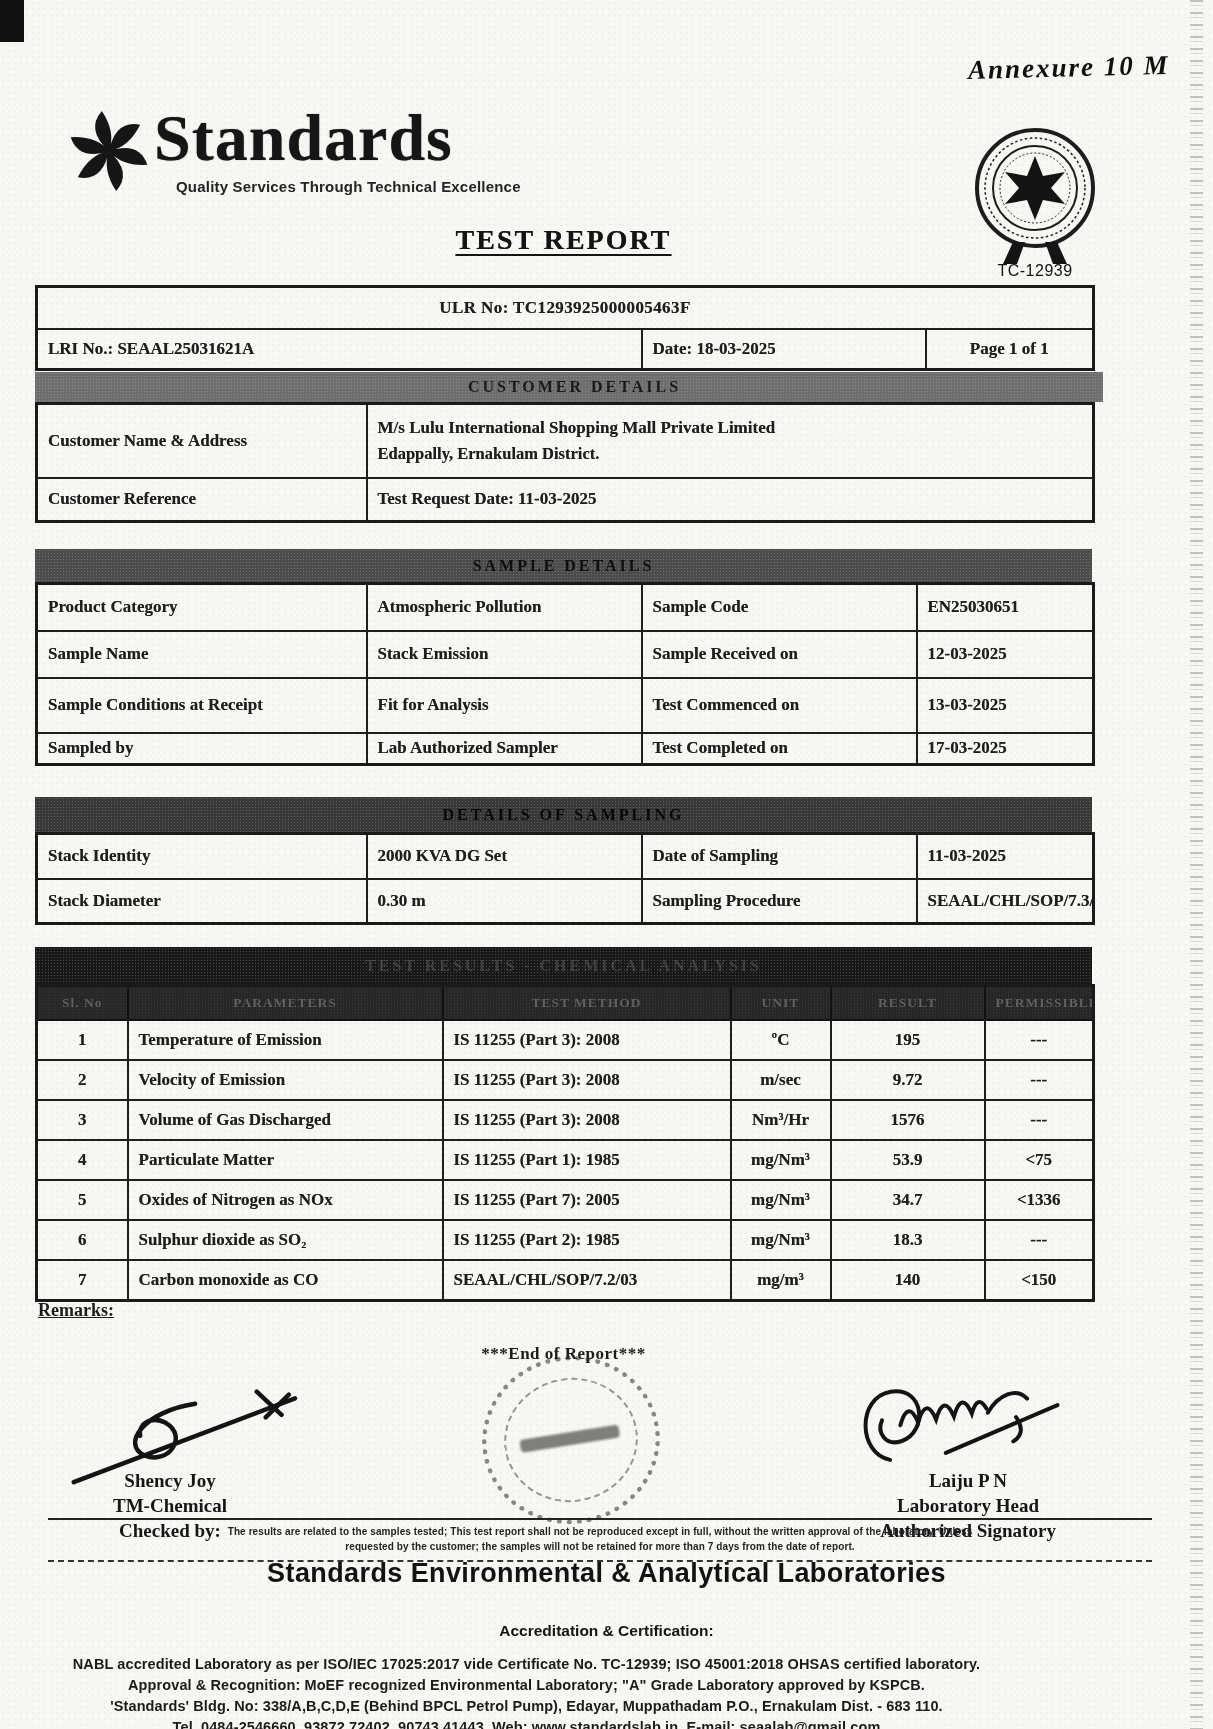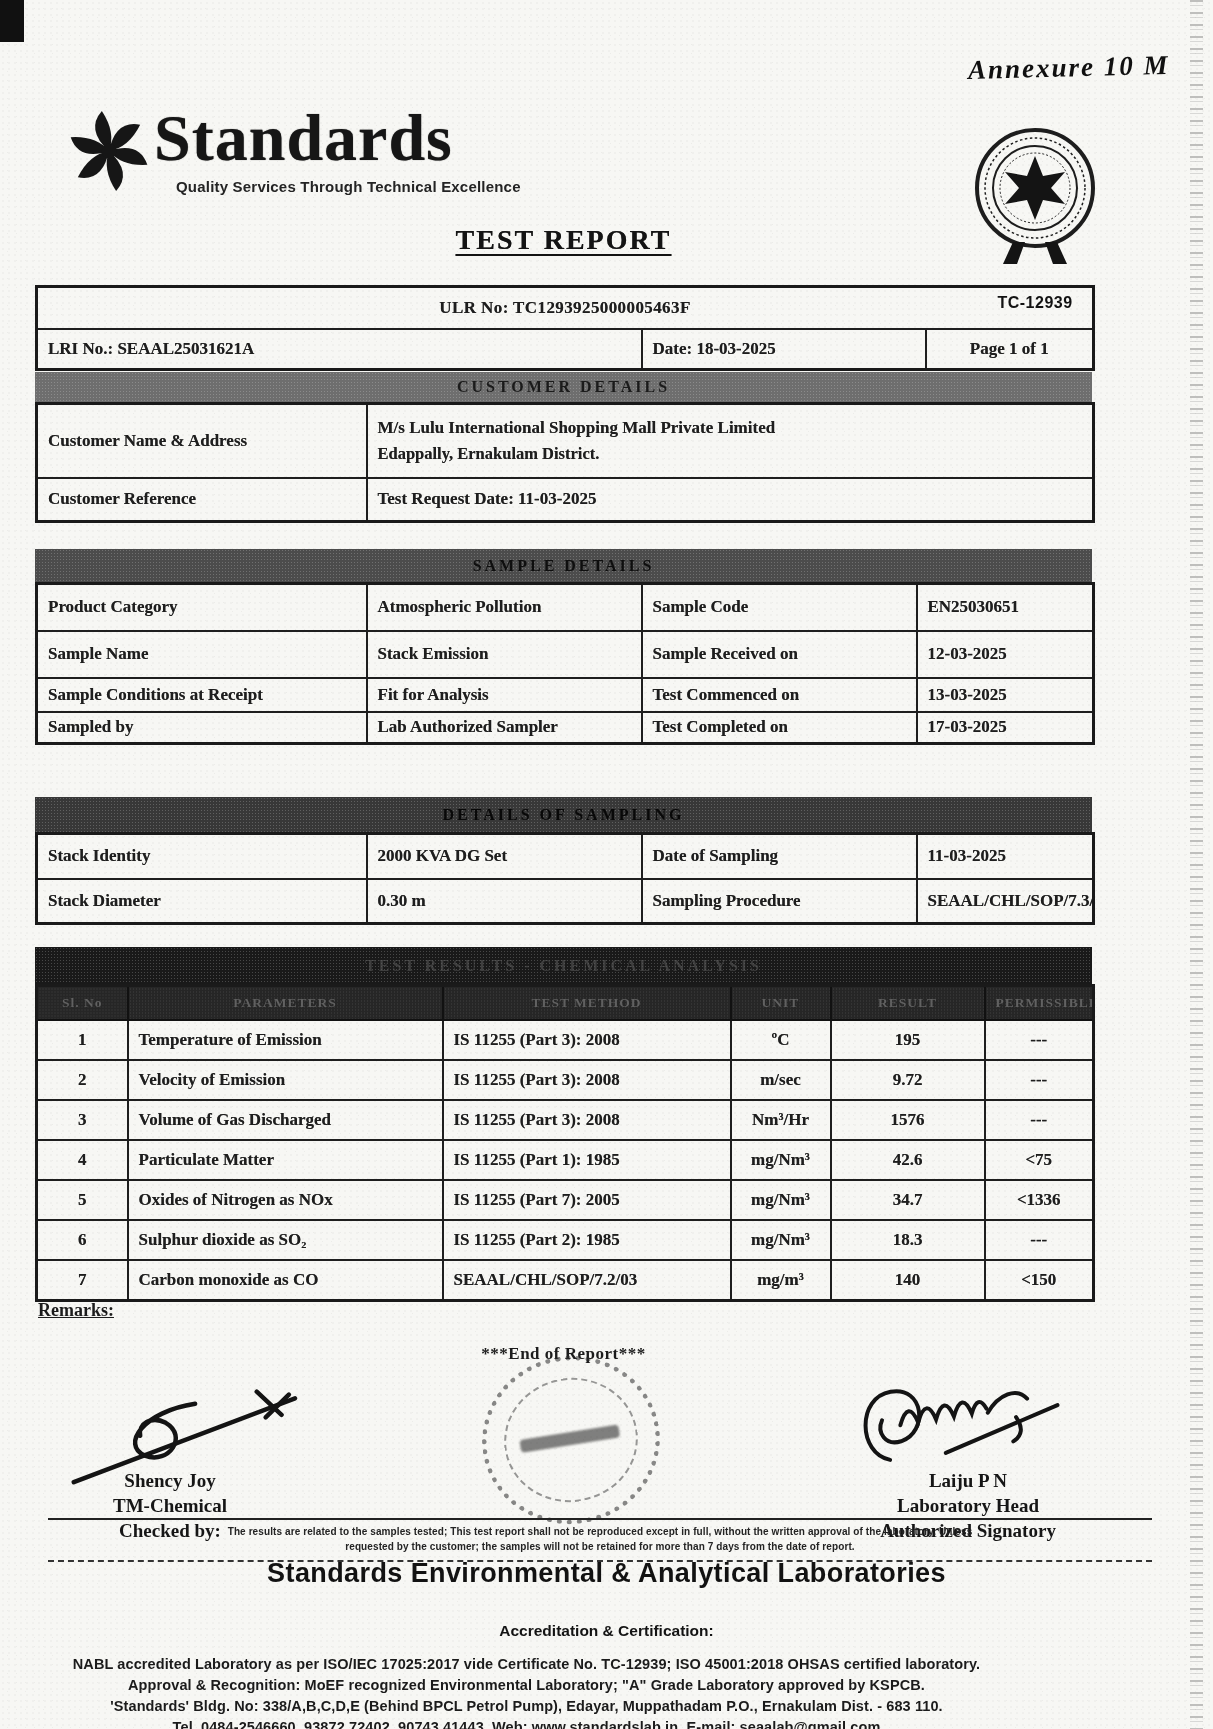--- a/index.html
+++ b/index.html
@@ -21,22 +21,22 @@
   .corner-mark{position:absolute;left:0;top:0;width:24px;height:42px;background:#111;}
   
   .annexure{left:968px;top:52px;width:230px;font-size:27px;font-weight:700;font-style:italic;
     transform:rotate(-1.5deg);letter-spacing:2px;color:#101010;}
   .logo-icon{left:68px;top:110px;width:82px;height:82px;}
   .logo-word{left:154px;top:100px;font-size:66px;font-weight:700;letter-spacing:1px;color:#161616;
     text-shadow:0 0 1px rgba(0,0,0,.6);}
   .logo-tagline{left:176px;top:178px;font-size:15px;font-weight:700;
     font-family:"Liberation Sans",sans-serif;color:#242424;letter-spacing:.2px;}
   .nabl-seal{left:973px;top:126px;width:124px;height:140px;}
-  .seal-caption{left:973px;top:262px;width:124px;text-align:center;font-size:16px;font-weight:700;
-    font-family:"Liberation Sans",sans-serif;color:#121212;letter-spacing:.5px;margin-top:32px;}
+  .seal-caption{left:973px;top:262px;width:124px;text-align:center;font-size:16px;font-weight:400;
+    font-family:"Liberation Sans",sans-serif;color:#121212;letter-spacing:.5px;}
   .report-title{left:35px;top:224px;width:1057px;text-align:center;font-size:28px;font-weight:700;
     letter-spacing:2px;text-decoration:underline;text-underline-offset:5px;color:#141414;
     text-shadow:0 0 .6px rgba(0,0,0,.7);}
   
   table{border-collapse:collapse;table-layout:fixed;}
   .doc-table{position:absolute;left:35px;width:1057px;border:3px solid #1a1a1a;}
   .doc-table td, .doc-table th{border:2px solid #1e1e1e;padding:2px 10px;vertical-align:middle;
     font-size:17px;font-weight:700;color:#1e1e1e;text-shadow:0 0 .5px rgba(0,0,0,.55);
     overflow:hidden;white-space:nowrap;}
   .center{text-align:center;}
@@ -131,21 +131,21 @@
           <td colspan="3" class="center ulr-cell">ULR No: TC1293925000005463F</td>
         </tr>
     <tr style="height:40px;">
       <td>LRI No.: SEAAL25031621A</td>
       <td>Date: 18-03-2025</td>
       <td class="center">Page 1 of 1</td>
     </tr>
   </tbody>
     </table>
 
-  <div class="band band1" style="top:372px;height:30px;">CUSTOMER DETAILS</div>
+  <div class="band band1" style="top:372px;height:30px;padding-left:11px;">CUSTOMER DETAILS</div>
   <table class="doc-table two-line" style="top:402px;">
     <colgroup>
         <col style="width:330px">
         <col style="width:727px">
       </colgroup>
     <tbody>
         <tr style="height:74px;">
       <td>Customer Name &amp; Address</td>
       <td>
         <div>M/s Lulu International Shopping Mall Private Limited</div>
@@ -173,21 +173,21 @@
       <td>Atmospheric Pollution</td>
       <td>Sample Code</td>
       <td>EN25030651</td>
     </tr>
     <tr style="height:47px;">
       <td>Sample Name</td>
       <td>Stack Emission</td>
       <td>Sample Received on</td>
       <td>12-03-2025</td>
     </tr>
-    <tr style="height:34px;">
+    <tr style="height:55px;">
       <td>Sample Conditions at Receipt</td>
       <td>Fit for Analysis</td>
       <td>Test Commenced on</td>
       <td>13-03-2025</td>
     </tr>
     <tr style="height:32px;">
       <td>Sampled by</td>
       <td>Lab Authorized Sampler</td>
       <td>Test Completed on</td>
       <td>17-03-2025</td>
@@ -262,21 +262,21 @@
         <td>IS 11255 (Part 3): 2008</td>
         <td class="center">Nm³/Hr</td>
         <td class="center">1576</td>
         <td class="center">---</td>
       </tr>
       <tr style="height:40px;">
         <td class="center">4</td>
         <td>Particulate Matter</td>
         <td>IS 11255 (Part 1): 1985</td>
         <td class="center">mg/Nm³</td>
-        <td class="center">42.6</td>
+        <td class="center">53.9</td>
         <td class="center">&lt;75</td>
       </tr>
       <tr style="height:40px;">
         <td class="center">5</td>
         <td>Oxides of Nitrogen as NOx</td>
         <td>IS 11255 (Part 7): 2005</td>
         <td class="center">mg/Nm³</td>
         <td class="center">34.7</td>
         <td class="center">&lt;1336</td>
       </tr>

